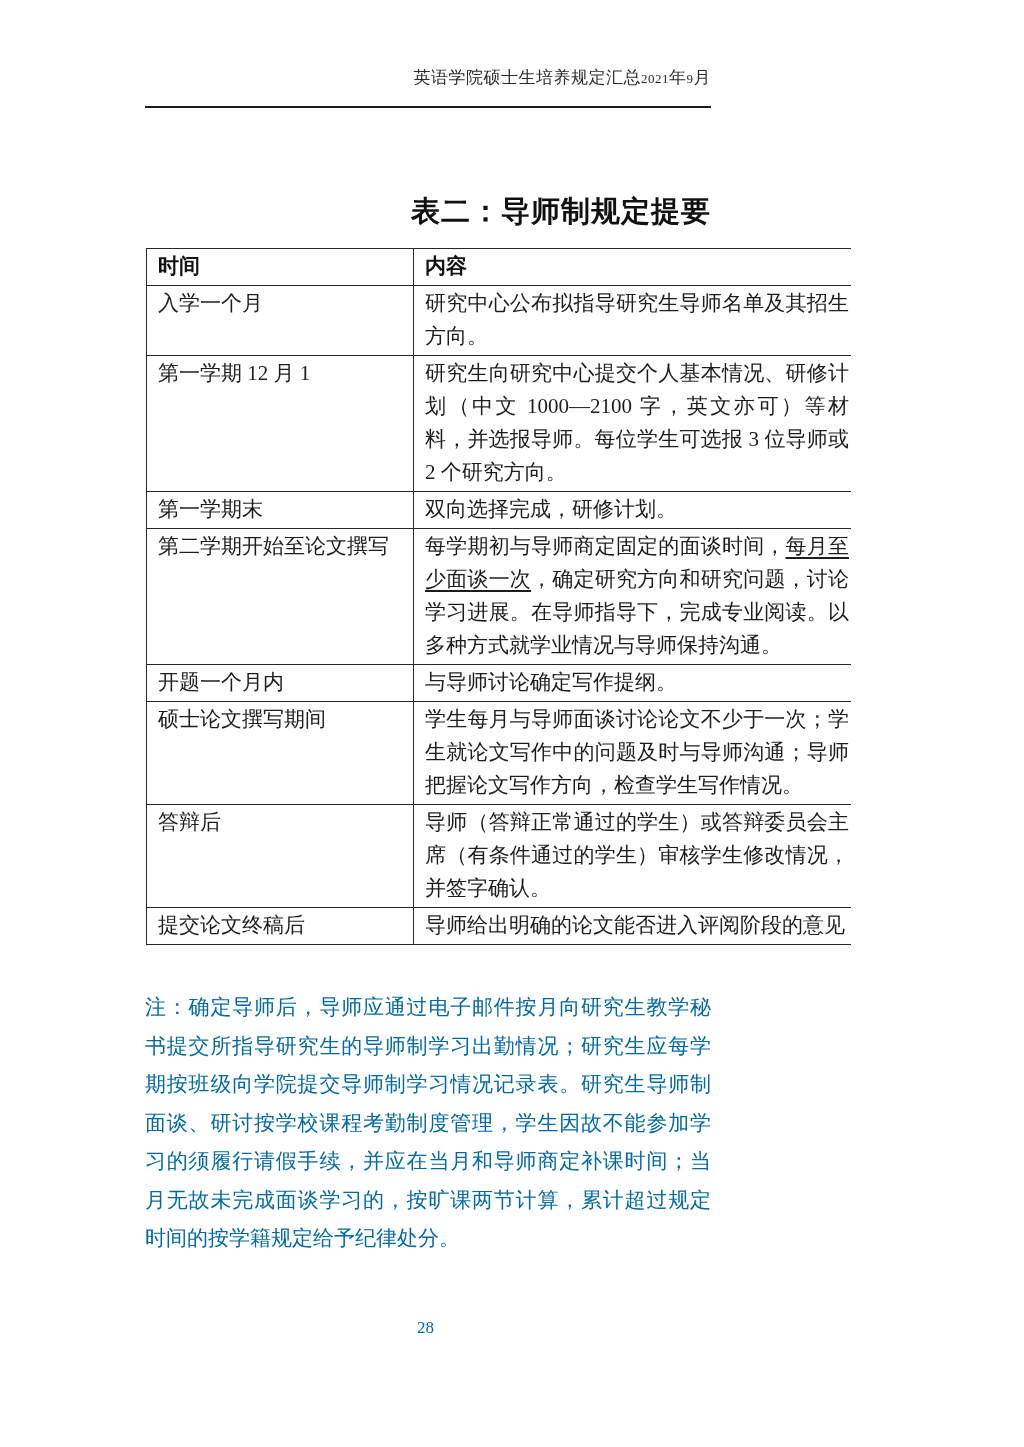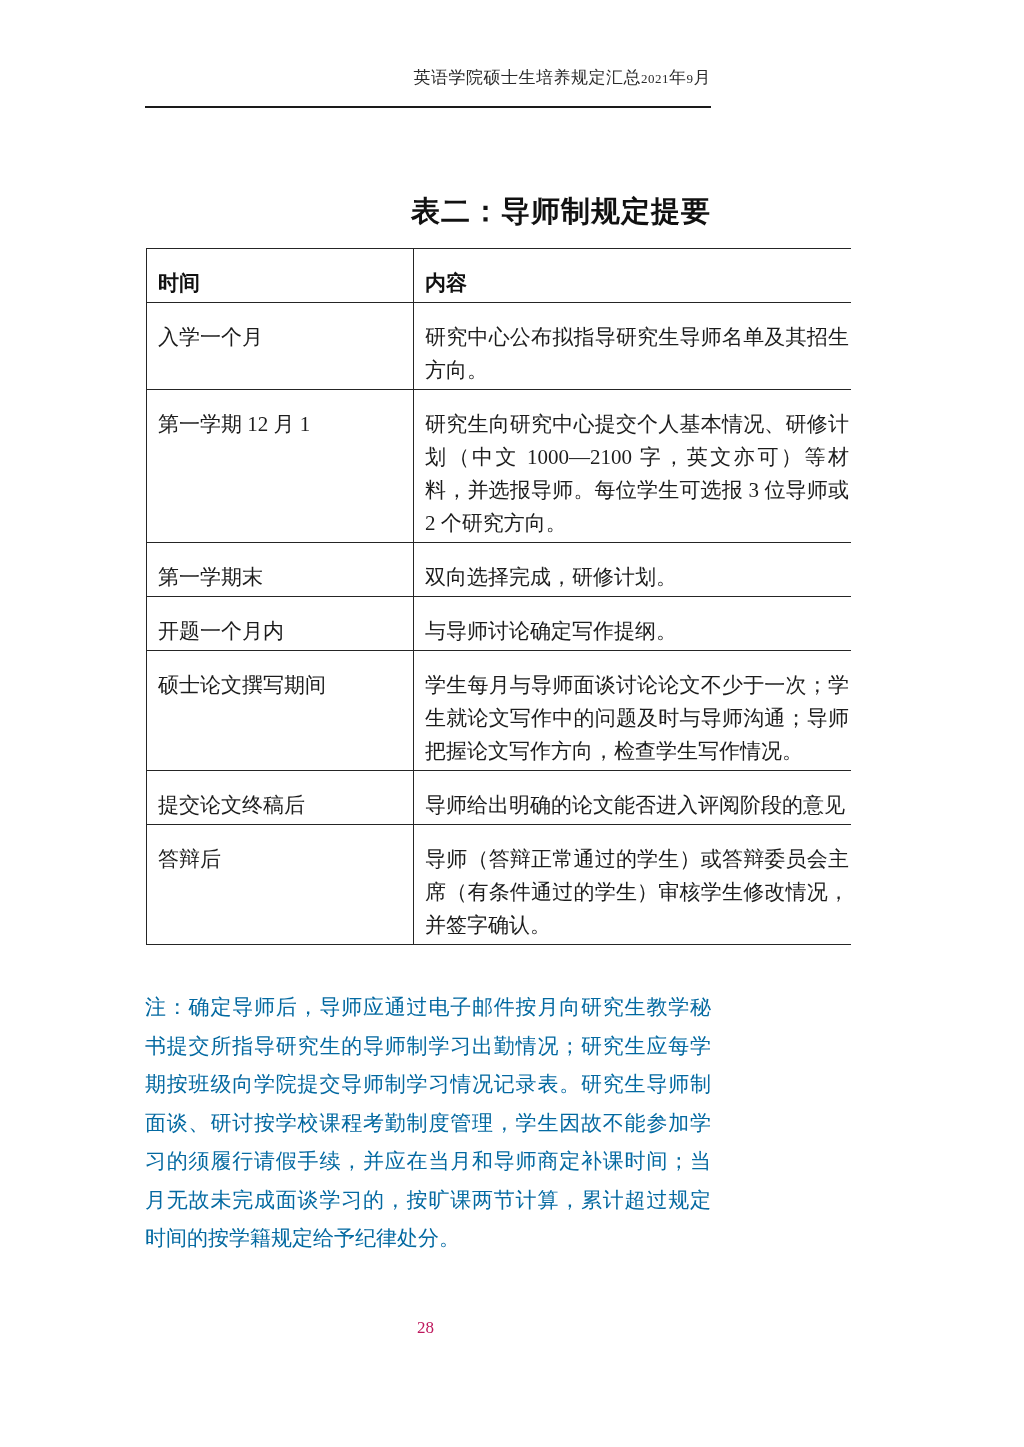--- a/index.html
+++ b/index.html
@@ -57,21 +57,21 @@
     border-collapse: collapse;
     table-layout: fixed;
   }
   table.rules-table col.c1 { width: 267px; }
   table.rules-table col.c2 { width: 446px; }
   table.rules-table th,
   table.rules-table td {
     border: 1.6px solid #252525;
     font-size: 21px;
     line-height: 33px;
-    padding: 18px 10px 2px 11px;
+    padding: 1px 10px 2px 11px;
     vertical-align: top;
     text-align: left;
     font-weight: normal;
     color: #1c1c1c;
   }
   table.rules-table th {
     font-weight: bold;
     color: #111111;
   }
   table.rules-table td.content-cell {
@@ -91,21 +91,21 @@
     text-align: justify;
     color: #0369a1;
   }
   .page-number {
     position: absolute;
     top: 1318px;
     left: 0;
     width: 100%;
     text-align: center;
     font-size: 17px;
-    color: #be185d;
+    color: #0369a1;
   }
 </style>
 </head>
 <body>
 
 <div class="page">
 
   <div class="header-line">
     <span>英语学院硕士生培养规定汇总</span><span class="small-num">2021</span><span>年</span><span class="small-num">9</span><span>月</span>
   </div>
@@ -132,34 +132,38 @@
         </tr>
         <tr>
           <td>第一学期 12 月 1</td>
           <td class="content-cell"><span>研究生向研究中心提交个人基本情况、研修计划（中文 1000—2100 字，英文亦可）等材料，并选报导师。每位学生可选报 3 位导师或 2 个研究方向。</span></td>
         </tr>
         <tr>
           <td>第一学期末</td>
           <td class="content-cell"><span>双向选择完成，研修计划。</span></td>
         </tr>
         <tr>
+          <td>第二学期开始至论文撰写</td>
+          <td class="content-cell"><span>每学期初与导师商定固定的面谈时间，</span><span class="u">每月至少面谈一次</span><span>，确定研究方向和研究问题，讨论学习进展。在导师指导下，完成专业阅读。以多种方式就学业情况与导师保持沟通。</span></td>
+        </tr>
+        <tr>
           <td>开题一个月内</td>
           <td class="content-cell"><span>与导师讨论确定写作提纲。</span></td>
         </tr>
         <tr>
           <td>硕士论文撰写期间</td>
           <td class="content-cell"><span>学生每月与导师面谈讨论论文不少于一次；学生就论文写作中的问题及时与导师沟通；导师把握论文写作方向，检查学生写作情况。</span></td>
         </tr>
         <tr>
+          <td>答辩后</td>
+          <td class="content-cell"><span>导师（答辩正常通过的学生）或答辩委员会主席（有条件通过的学生）审核学生修改情况，并签字确认。</span></td>
+        </tr>
+        <tr>
           <td>提交论文终稿后</td>
           <td class="content-cell"><span>导师给出明确的论文能否进入评阅阶段的意见</span></td>
-        </tr>
-        <tr>
-          <td>答辩后</td>
-          <td class="content-cell"><span>导师（答辩正常通过的学生）或答辩委员会主席（有条件通过的学生）审核学生修改情况，并签字确认。</span></td>
         </tr>
       </tbody>
   </table>
 
   <div class="note">注：确定导师后，导师应通过电子邮件按月向研究生教学秘书提交所指导研究生的导师制学习出勤情况；研究生应每学期按班级向学院提交导师制学习情况记录表。研究生导师制面谈、研讨按学校课程考勤制度管理，学生因故不能参加学习的须履行请假手续，并应在当月和导师商定补课时间；当月无故未完成面谈学习的，按旷课两节计算，累计超过规定时间的按学籍规定给予纪律处分。</div>
 
   <div class="page-number">28</div>
 
 </div>
 

